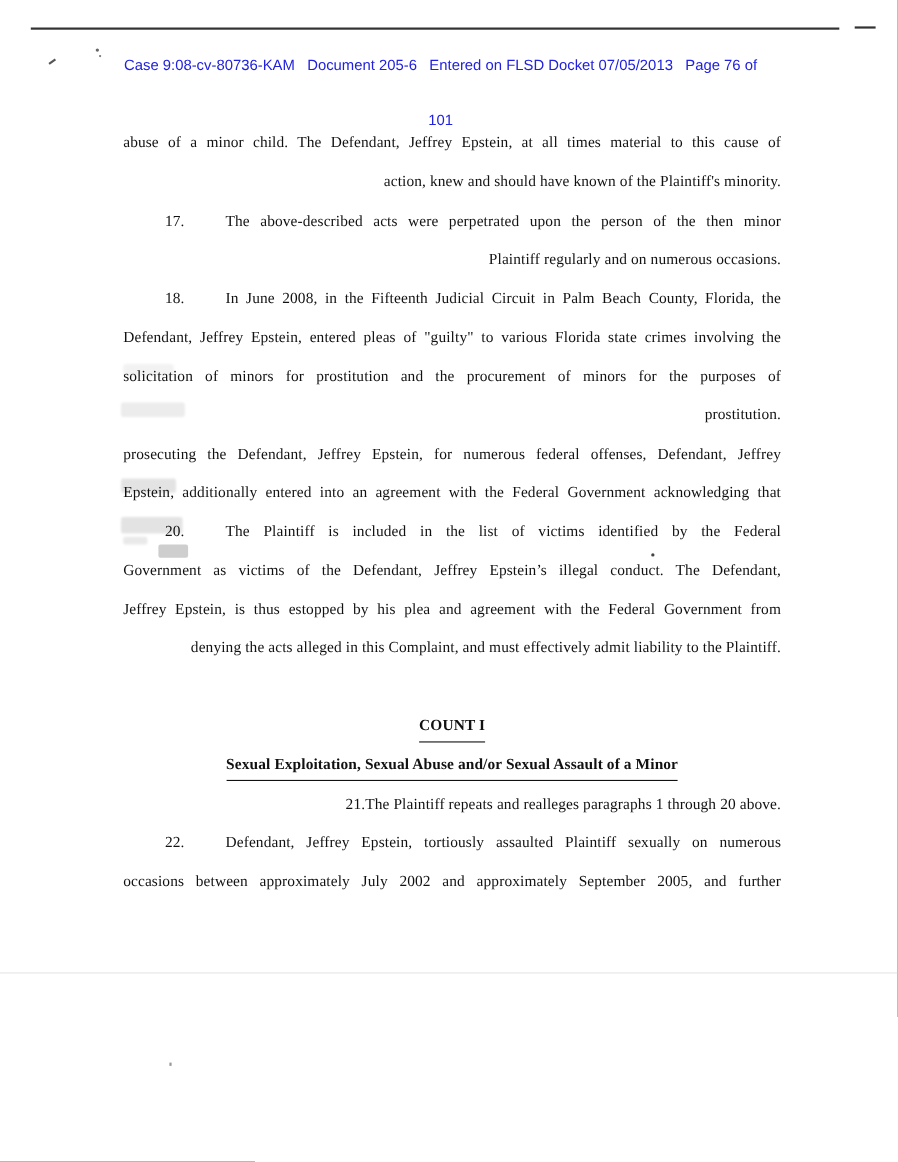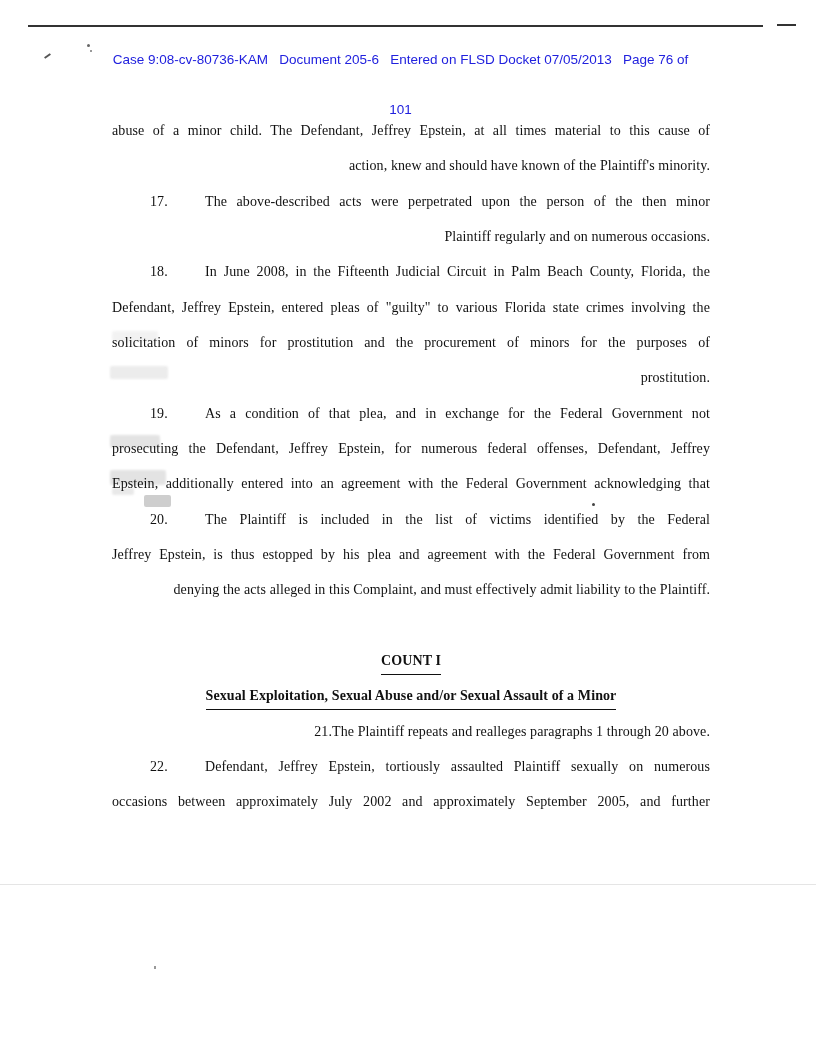--- a/index.html
+++ b/index.html
@@ -87,24 +87,24 @@
 
   <div class="doc-body" style="color: rgb(17, 17, 17);">
       <div class="line just">abuse of a minor child.  The Defendant, Jeffrey Epstein, at all times material to this cause of</div>
       <div class="line left">action, knew and should have known of the Plaintiff's minority.</div>
       <div class="line just indented"><span class="num">17.</span>The above-described acts were perpetrated upon the person of the then minor</div>
       <div class="line left">Plaintiff regularly and on numerous occasions.</div>
       <div class="line just indented"><span class="num">18.</span>In June 2008, in the Fifteenth Judicial Circuit in Palm Beach County, Florida, the</div>
       <div class="line just">Defendant, Jeffrey Epstein, entered pleas of "guilty" to various Florida state crimes involving the</div>
       <div class="line just">solicitation of minors for prostitution and the procurement of minors for the purposes of</div>
       <div class="line left">prostitution.</div>
-      <div class="line just indented"><span class="num">19.</span>As a condition of that plea, and in exchange for the Federal Government not</div>
       <div class="line just">prosecuting the Defendant, Jeffrey Epstein, for numerous federal offenses, Defendant, Jeffrey</div>
       <div class="line just">Epstein, additionally entered into an agreement with the Federal Government acknowledging that</div>
       <div class="line just indented"><span class="num">20.</span>The Plaintiff is included in the list of victims identified by the Federal</div>
+      <div class="line just">Government as victims of the Defendant, Jeffrey Epstein’s illegal conduct.  The Defendant,</div>
       <div class="line just">Jeffrey Epstein, is thus estopped by his plea and agreement with the Federal Government from</div>
       <div class="line left">denying the acts alleged in this Complaint, and must effectively admit liability to the Plaintiff.</div>
       <div class="line left"></div>
       <div class="line center"><span class="hd">COUNT I</span></div>
       <div class="line center"><span class="hd">Sexual Exploitation, Sexual Abuse and/or Sexual Assault of a Minor</span></div>
       <div class="line left indented"><span class="num">21.</span>The Plaintiff repeats and realleges paragraphs 1 through 20 above.</div>
       <div class="line just indented"><span class="num">22.</span>Defendant, Jeffrey Epstein, tortiously assaulted Plaintiff sexually on numerous</div>
       <div class="line just">occasions between approximately July 2002 and approximately September 2005, and further</div>
     </div>
 

